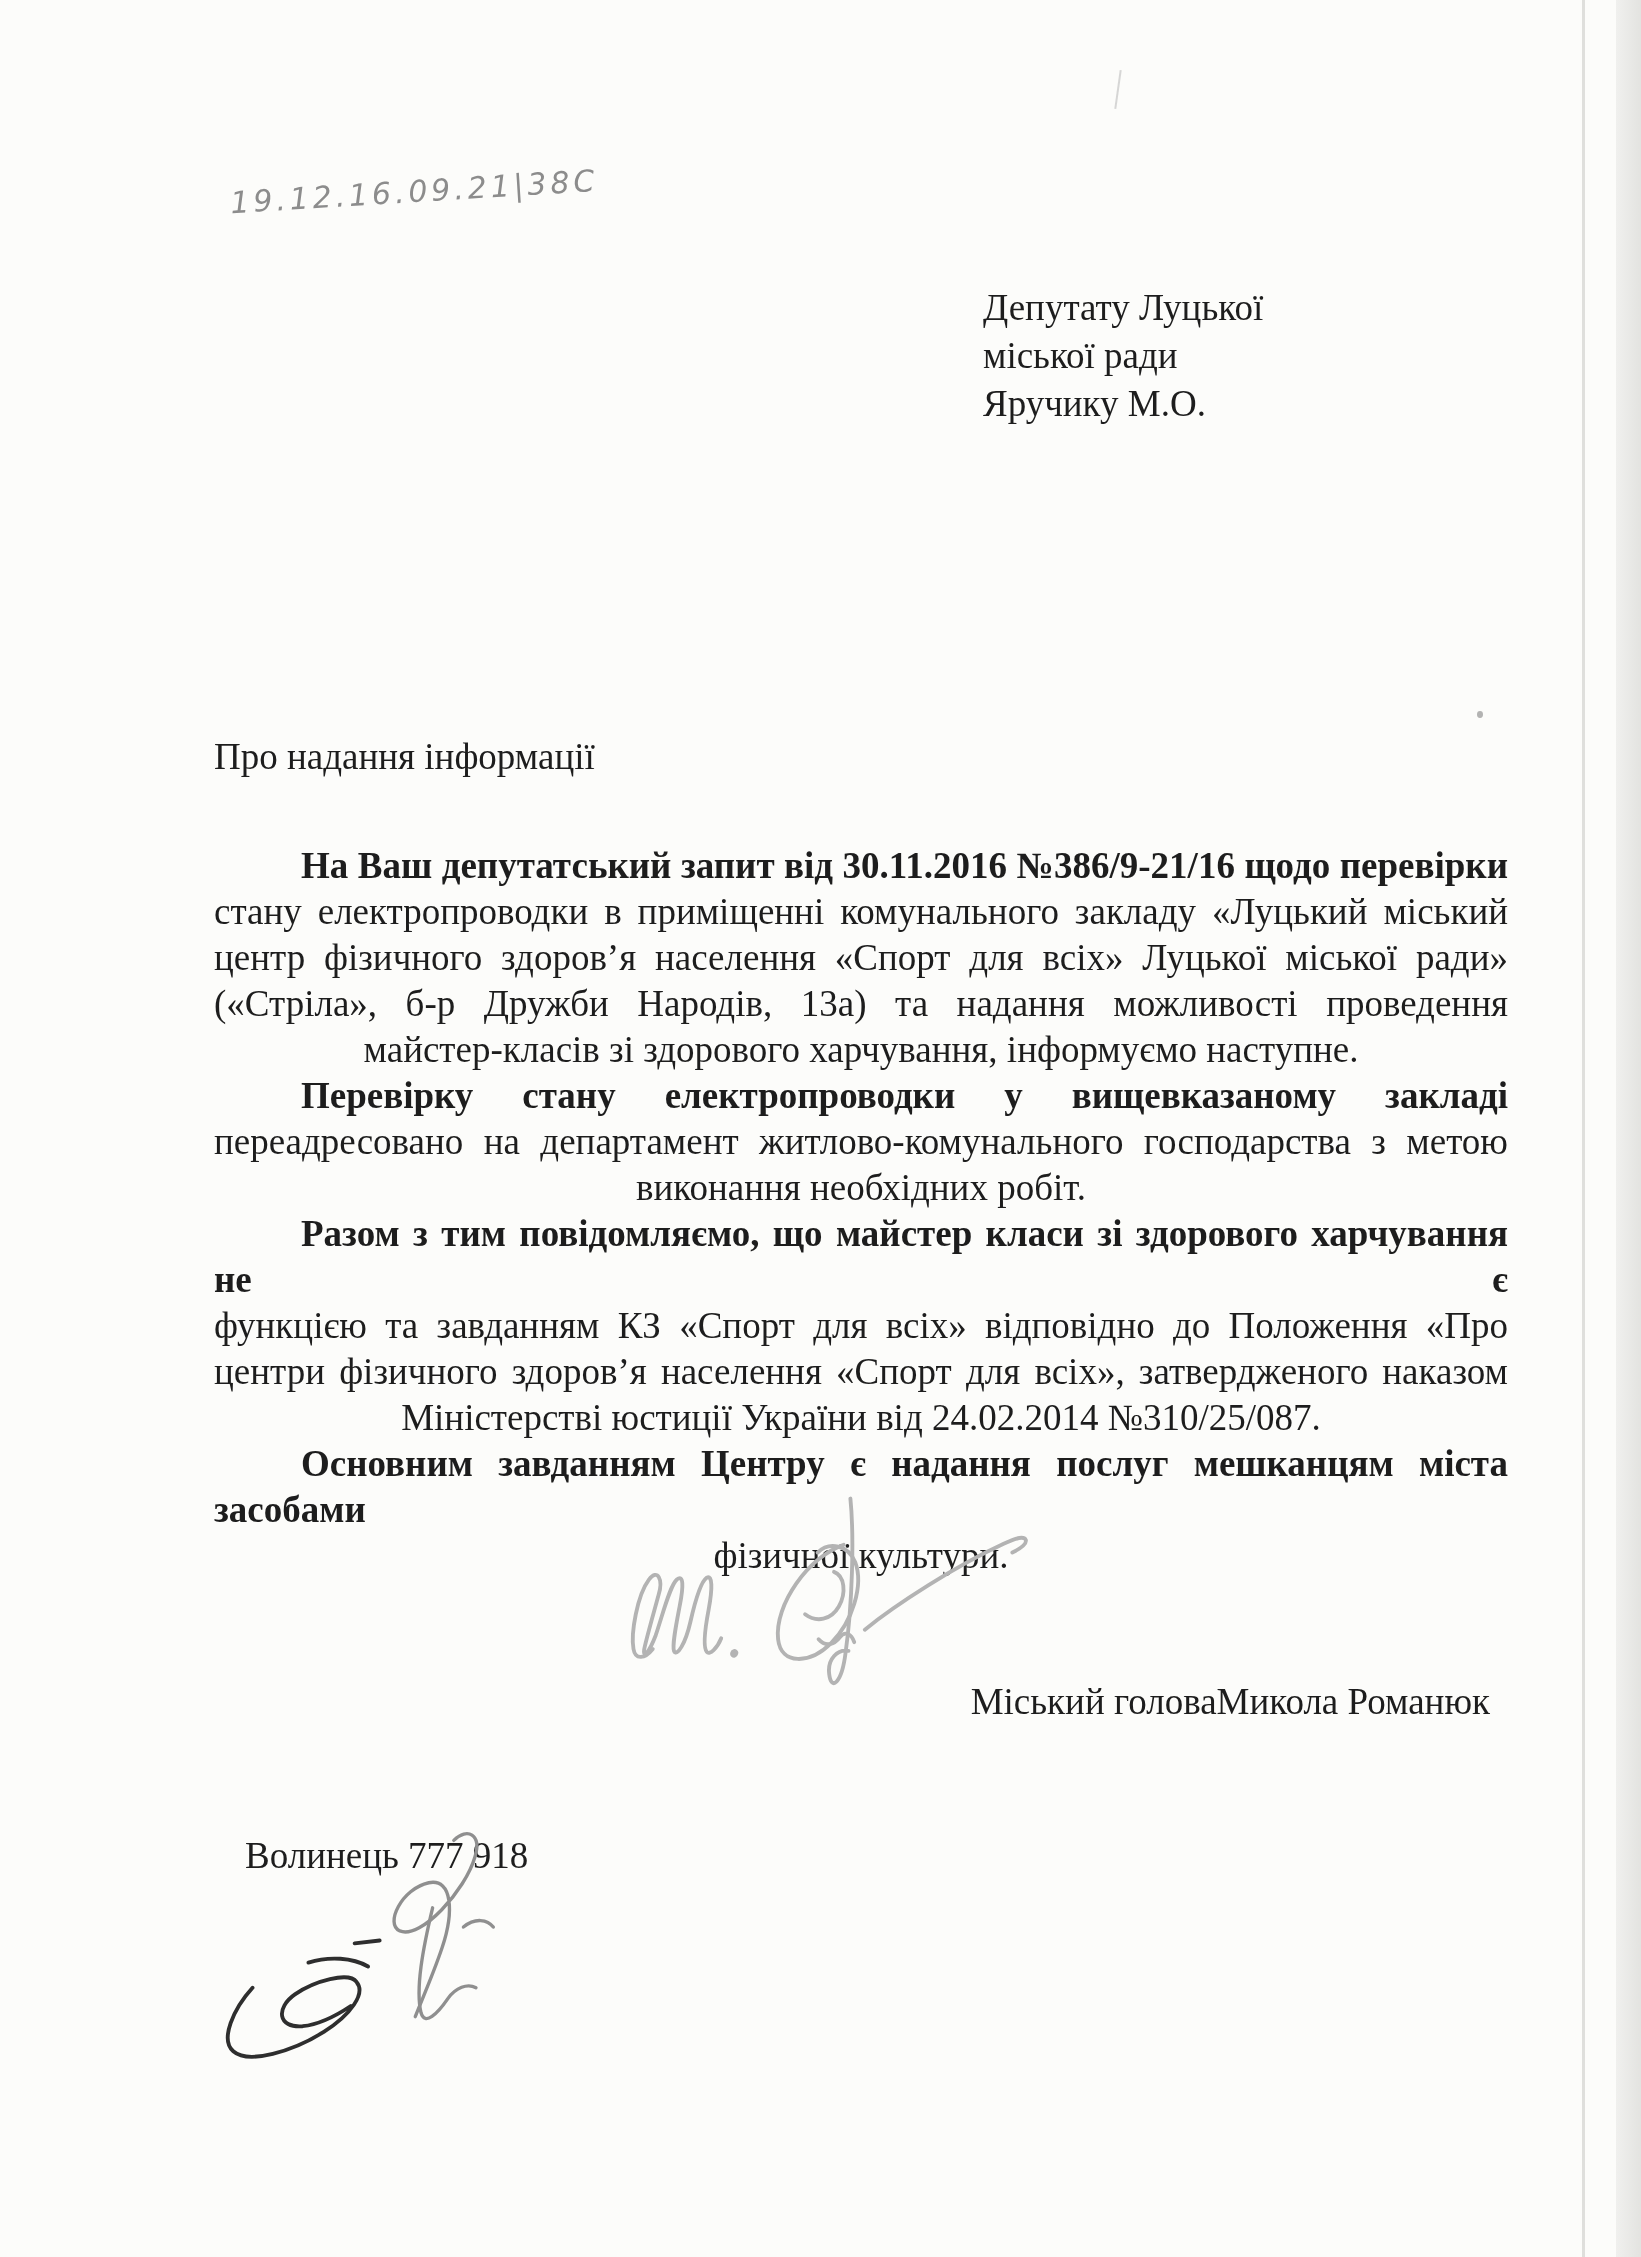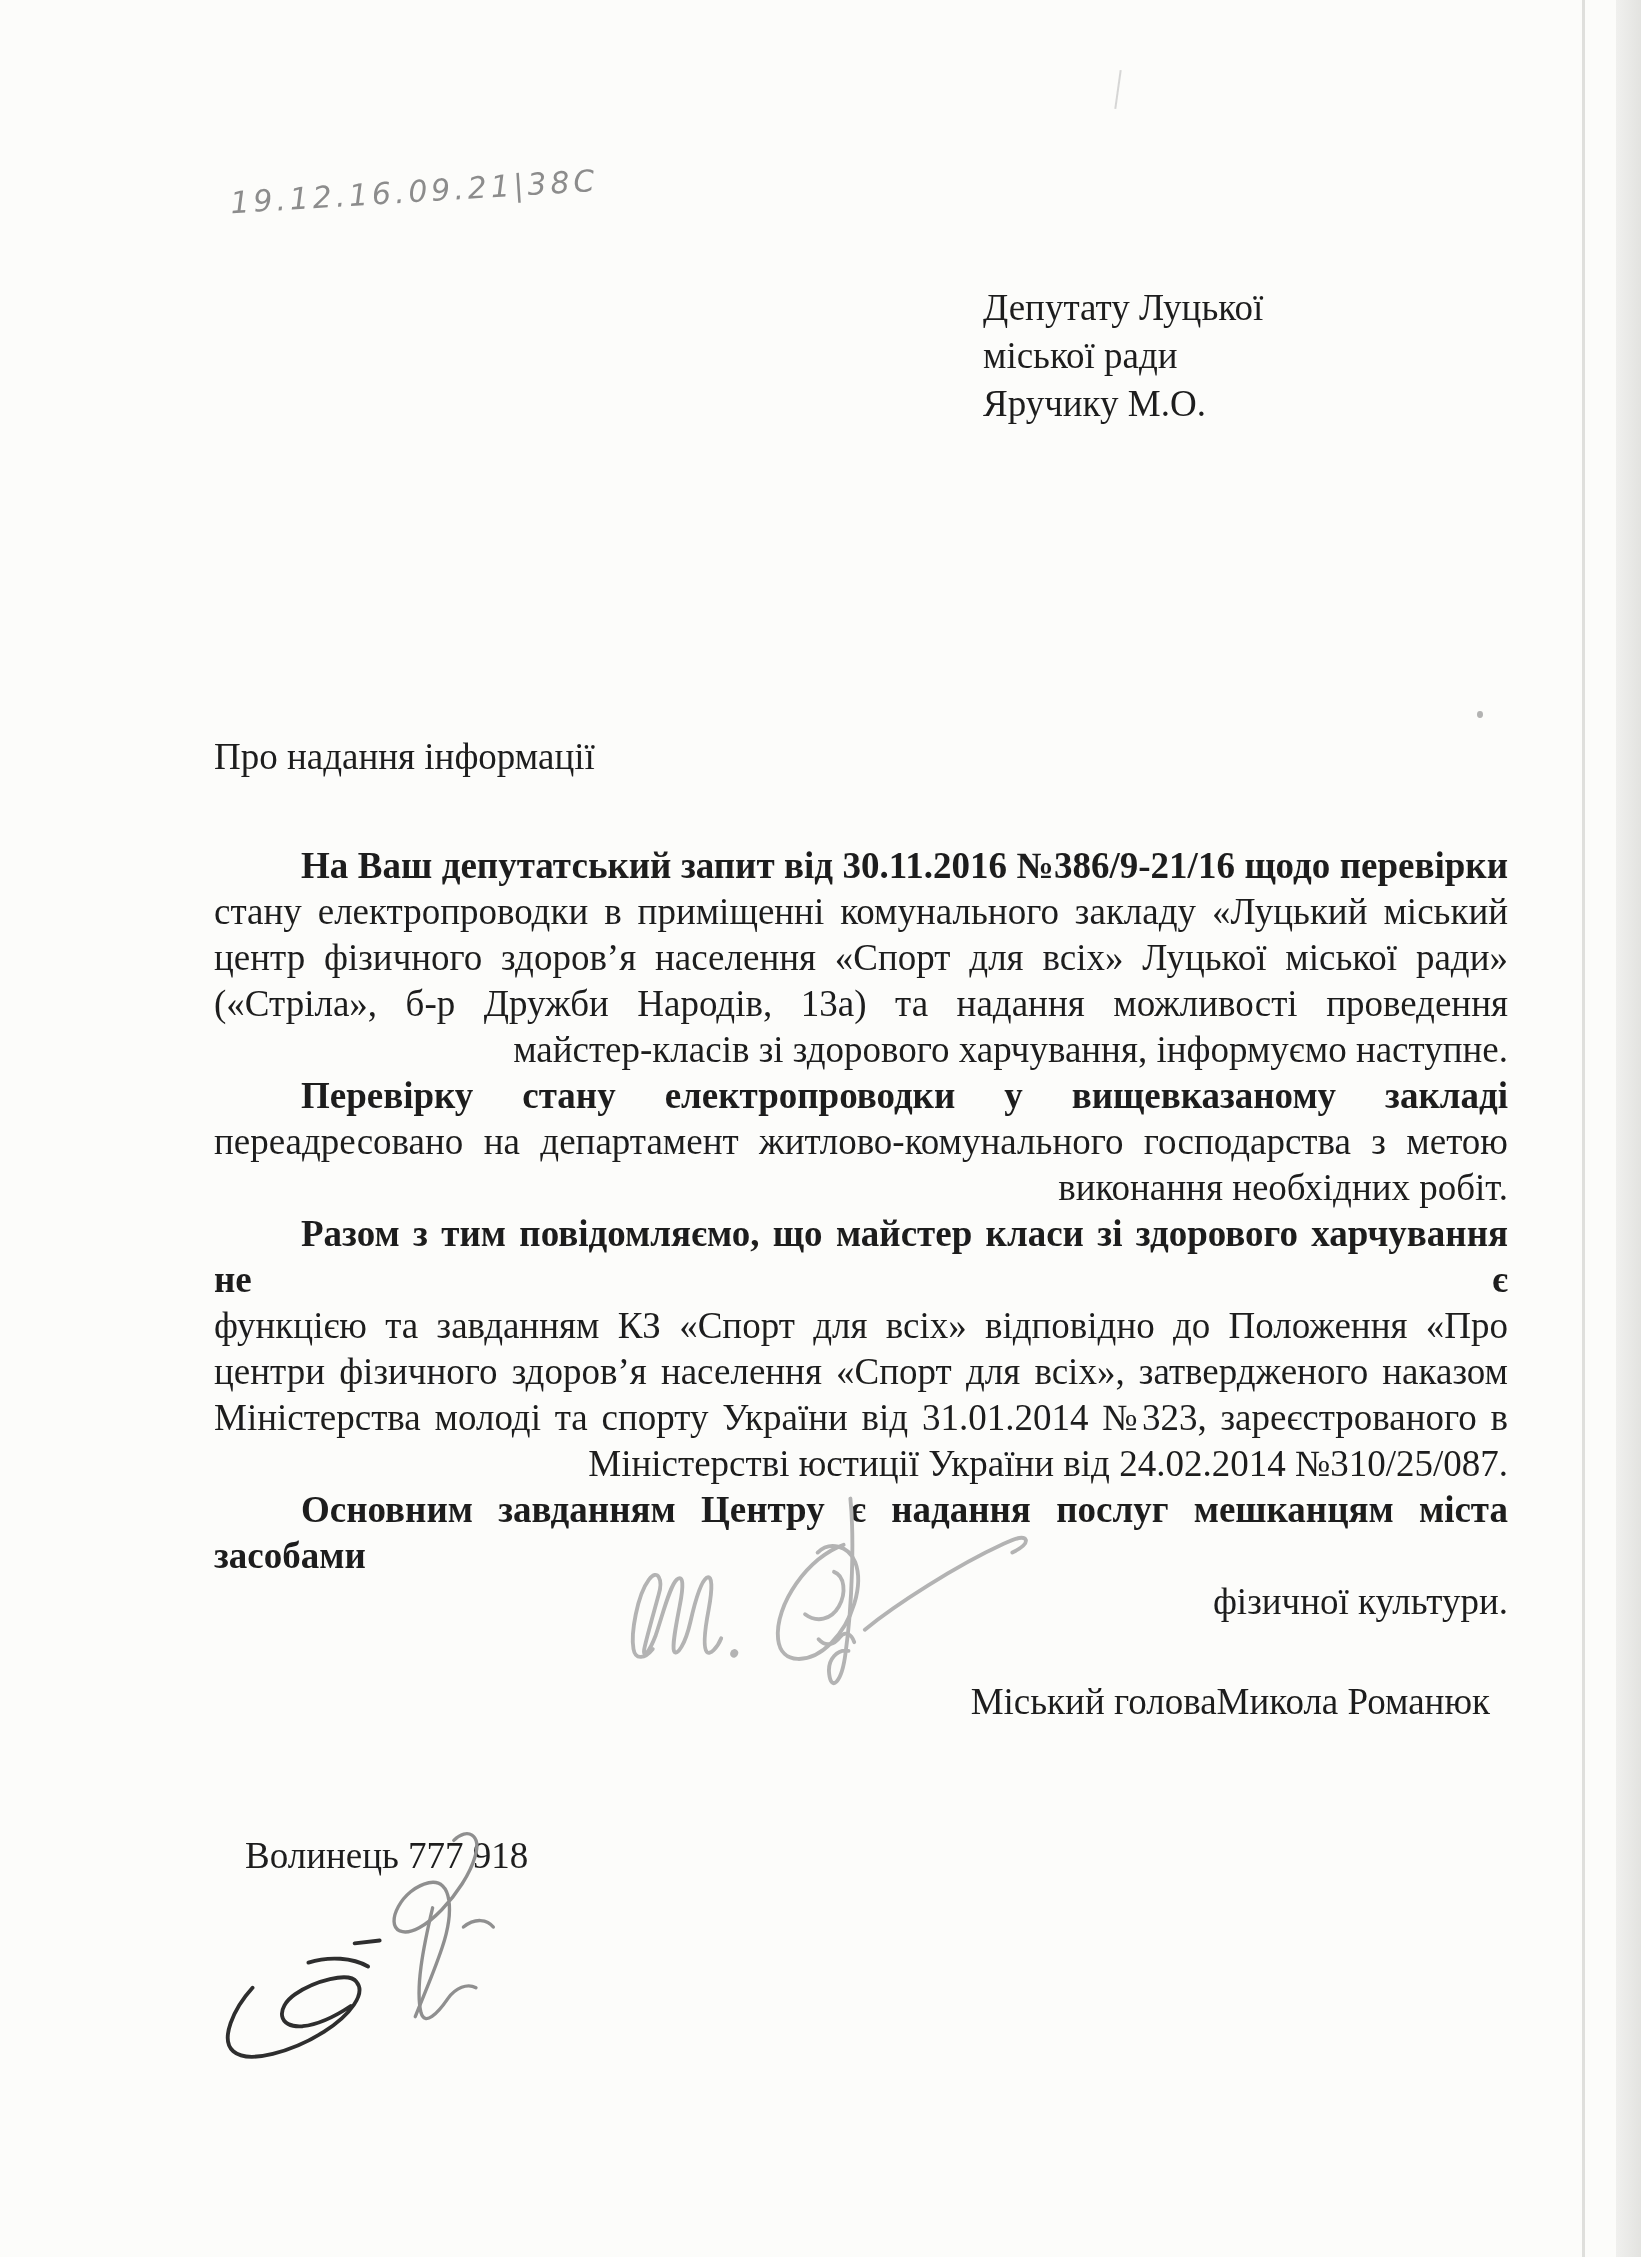--- a/index.html
+++ b/index.html
@@ -26,21 +26,21 @@
     font-size:30px; letter-spacing:3.9px;
     color:#8c8c8c;
     transform:rotate(-3.5deg);
     white-space:nowrap;
   }
 
   .recipient { position:absolute; left:983px; top:284px; font-size:37px; line-height:48px; }
   .subject   { position:absolute; left:214px;  top:706px; font-size:37px; line-height:49px;margin-top:26px; }
 
   .bodytext  { position:absolute; left:214px; top:843px; width:1294px; font-size:37px; line-height:46px; }
-  .bodytext .ln { text-align:right; }
+  .bodytext .ln { text-align:center; }
   .bodytext .ln.j { text-align:justify; text-align-last:justify; }
   .bodytext .ln.ind { text-indent:87px;font-weight:bold; }
 
   .sig-row { position:absolute; left:219px; top:1680px; width:1271px;
              display:flex; justify-content:flex-end; font-size:37px; }
 
   .sig-main  { position:absolute; left:577px; top:1460px; }
   .sig-gray  { position:absolute; left:340px; top:1823px; }
   .sig-dark  { position:absolute; left:214px; top:1926px; }
 
@@ -77,21 +77,20 @@
       </div>
     <div class="para">
         <div class="ln j ind">Перевірку стану електропроводки у вищевказаному закладі</div>
         <div class="ln j">переадресовано на департамент житлово-комунального господарства з метою</div>
         <div class="ln">виконання необхідних робіт.</div>
       </div>
     <div class="para">
         <div class="ln j ind">Разом з тим повідомляємо, що майстер класи зі здорового харчування не є</div>
         <div class="ln j">функцією та завданням КЗ «Спорт для всіх» відповідно до Положення «Про</div>
         <div class="ln j">центри фізичного здоров’я населення «Спорт для всіх», затвердженого наказом</div>
-        <div class="ln j">Міністерства молоді та спорту України від 31.01.2014 №323, зареєстрованого в</div>
         <div class="ln">Міністерстві юстиції України від 24.02.2014 №310/25/087.</div>
       </div>
     <div class="para">
         <div class="ln j ind">Основним завданням Центру є надання послуг мешканцям міста засобами</div>
         <div class="ln">фізичної культури.</div>
       </div>
   </div>
 
   <svg class="sig-main" width="541" height="241" viewBox="0 0 560 250">
     <g stroke="#b3b3b3" stroke-width="4">

